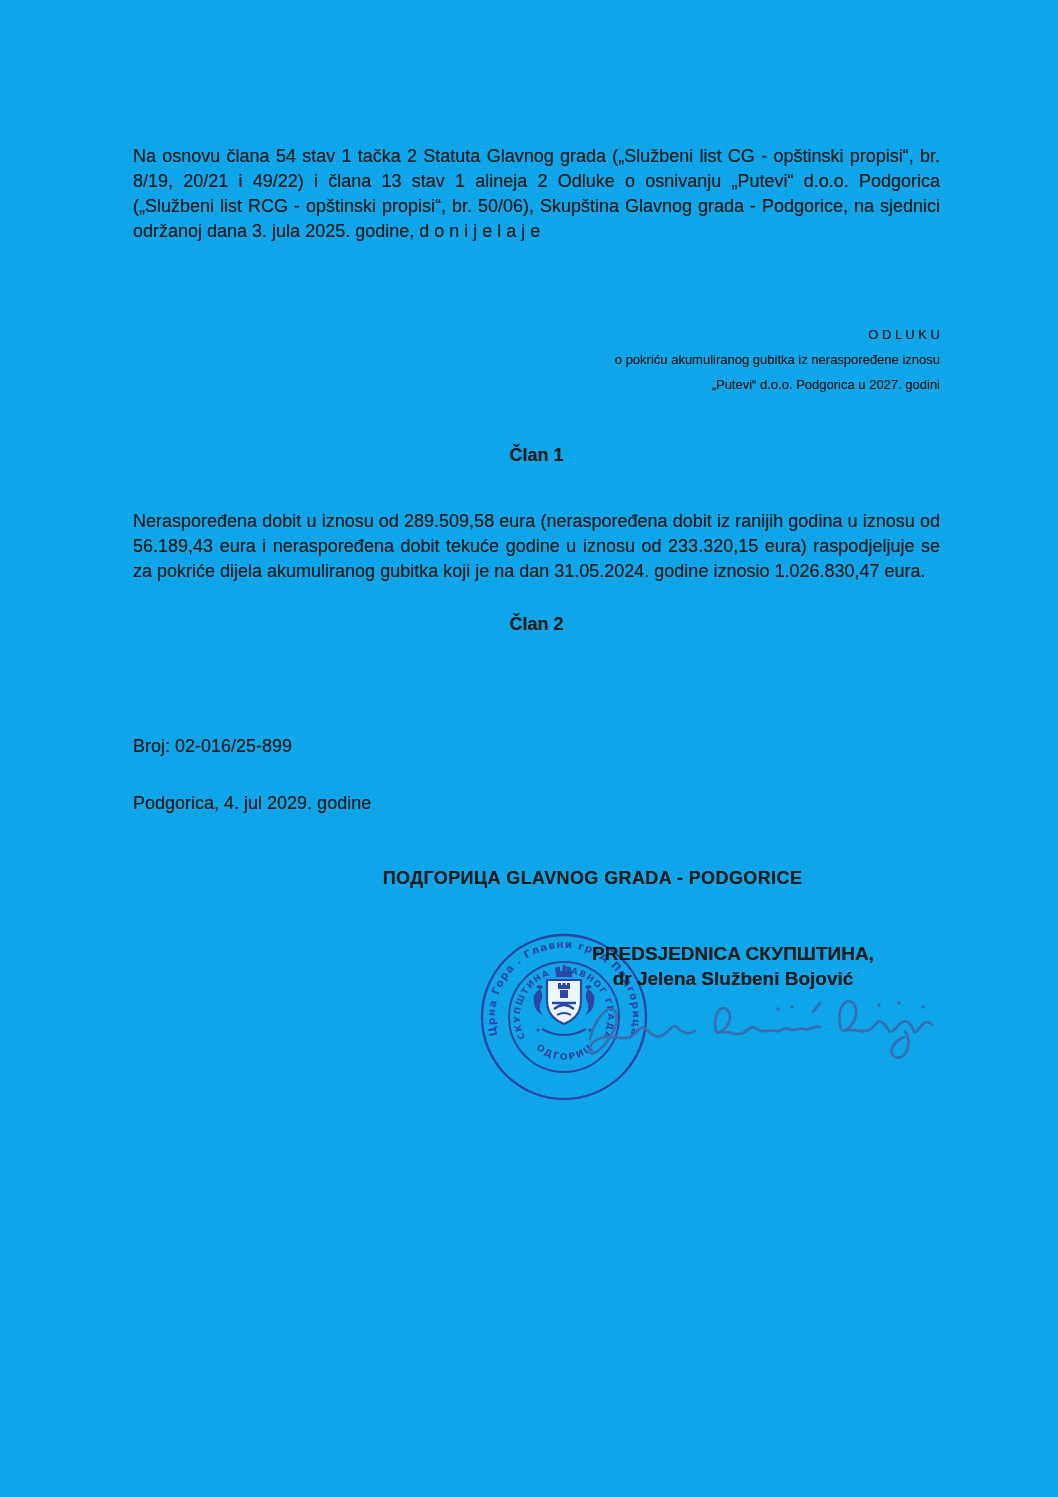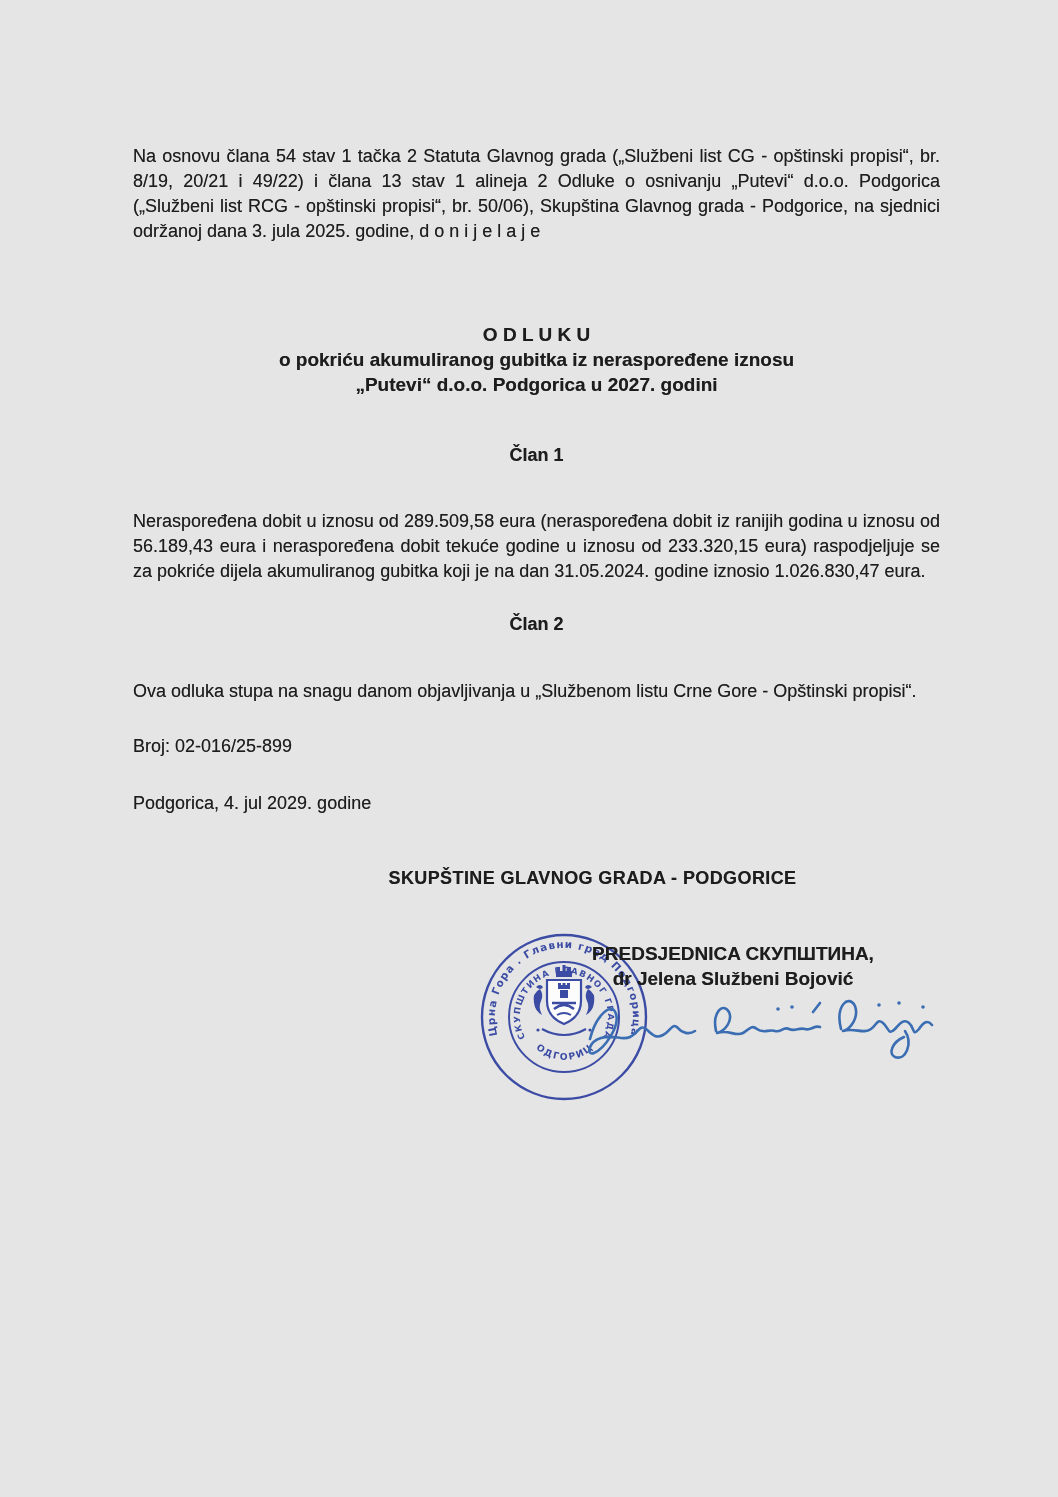--- a/index.html
+++ b/index.html
@@ -11,37 +11,37 @@
     width: 1058px;
     height: 1497px;
     position: relative;
     overflow: hidden;
     font-family: "Liberation Sans", sans-serif;
     color: #1d1d1d;
   }
   .page {
     position: absolute;
     inset: 0;
-    background: #e5e5e5;
+    background: #0ea5e9;
   }
   .block {
     position: absolute;
     left: 133px;
     width: 807px;
     font-size: 18px;
     line-height: 25px;
     text-shadow: 0 0 0.5px rgba(20,20,20,0.55);
   }
   .justify { text-align: justify; text-justify: inter-word; }
   .center  { text-align: center; }
   .heading {
     font-size: 18px;
     font-weight: bold;
   }
-  .title-line { font-size: 19px; font-weight: bold; line-height: 25px; }
+  .title-line { font-size: 13px; font-weight: normal; line-height: 25px; text-align: right; }
 
   .intro          { top: 126px; }
   .title-block    { top: 322px; }
   .clan1-heading  { top: 443px; }
   .clan1-body     { top: 491px; }
   .clan2-heading  { top: 612px; }
   .clan2-body     { top: 661px; }
   .ref-number     { top: 734px; }
   .place-date     { top: 791px; }
   .issuing-body   { top: 866px; left: 189px; letter-spacing: 0.4px; }
@@ -92,27 +92,26 @@
     <div class="title-line">o pokriću akumuliranog gubitka iz neraspoređene iznosu</div>
     <div class="title-line">„Putevi“  d.o.o. Podgorica u 2027. godini</div>
   </div>
 
   <div class="block center heading clan1-heading">Član 1</div>
 
   <p class="block justify clan1-body">Neraspoređena dobit u iznosu od 289.509,58 eura (neraspoređena dobit iz ranijih godina u iznosu od 56.189,43 eura i neraspoređena dobit tekuće godine u iznosu od 233.320,15 eura) raspodjeljuje se za pokriće dijela akumuliranog gubitka koji je na dan 31.05.2024. godine iznosio 1.026.830,47 eura.</p>
 
   <div class="block center heading clan2-heading">Član 2</div>
 
-  <p class="block justify clan2-body">Ova odluka stupa na snagu danom objavljivanja u „Službenom listu Crne Gore - Opštinski propisi“.</p>
 
   <div class="block ref-number">Broj: 02-016/25-899</div>
 
   <div class="block place-date">Podgorica, 4. jul 2029. godine</div>
 
-  <div class="block center heading issuing-body">SKUPŠTINE GLAVNOG GRADA - PODGORICE</div>
+  <div class="block center heading issuing-body">ПОДГОРИЦА GLAVNOG GRADA - PODGORICE</div>
 
   <div class="stamp-wrap">
     <svg width="172" height="172" viewBox="0 0 172 172">
       <g stroke="#2e40a0" fill="none" stroke-width="2.4">
         <circle cx="86" cy="86" r="82"></circle>
         <circle cx="86" cy="86" r="55" stroke-width="2"></circle>
       </g>
       <defs>
         <path id="stamp-arc-outer" d="M 21.2,109.6 A 69,69 0 1 1 150.8,109.6"></path>
         <path id="stamp-arc-inner-top" d="M 47.9,108 A 44,44 0 1 1 124.1,108"></path>

